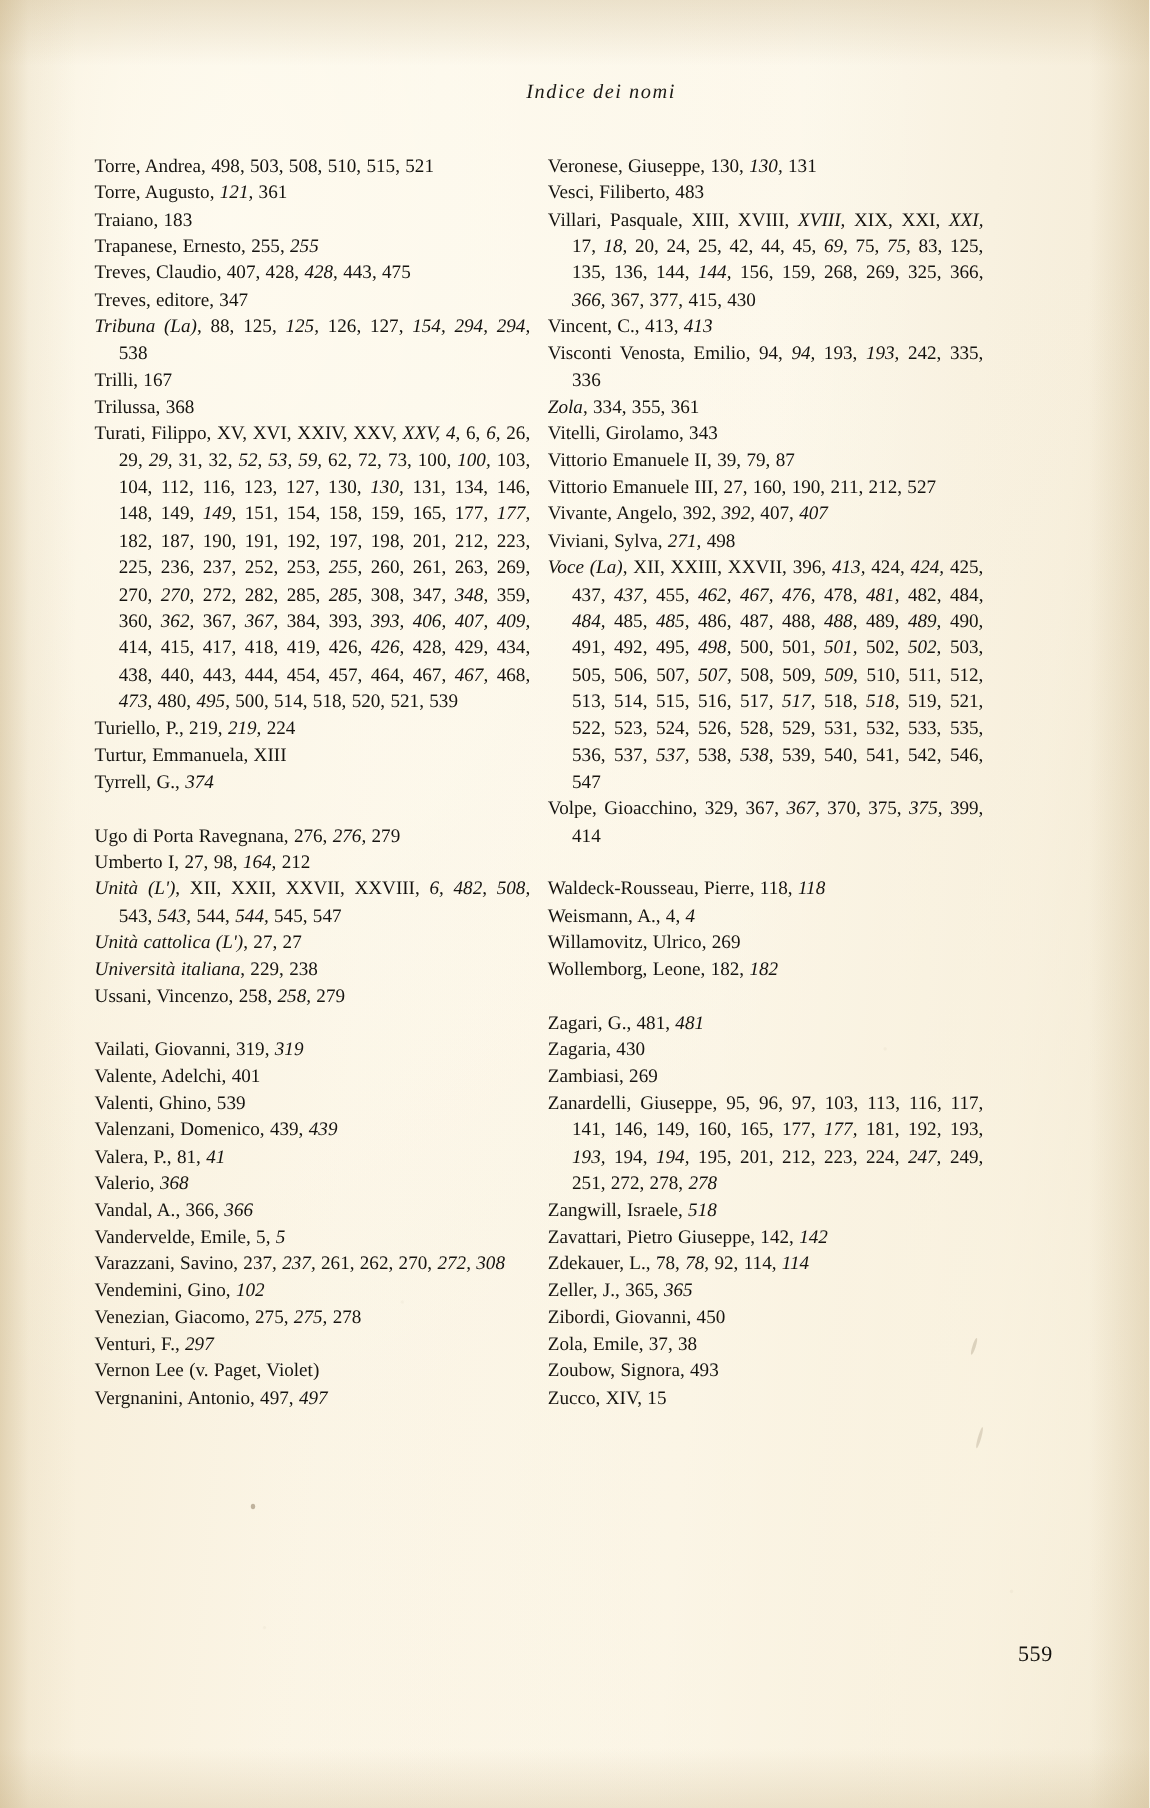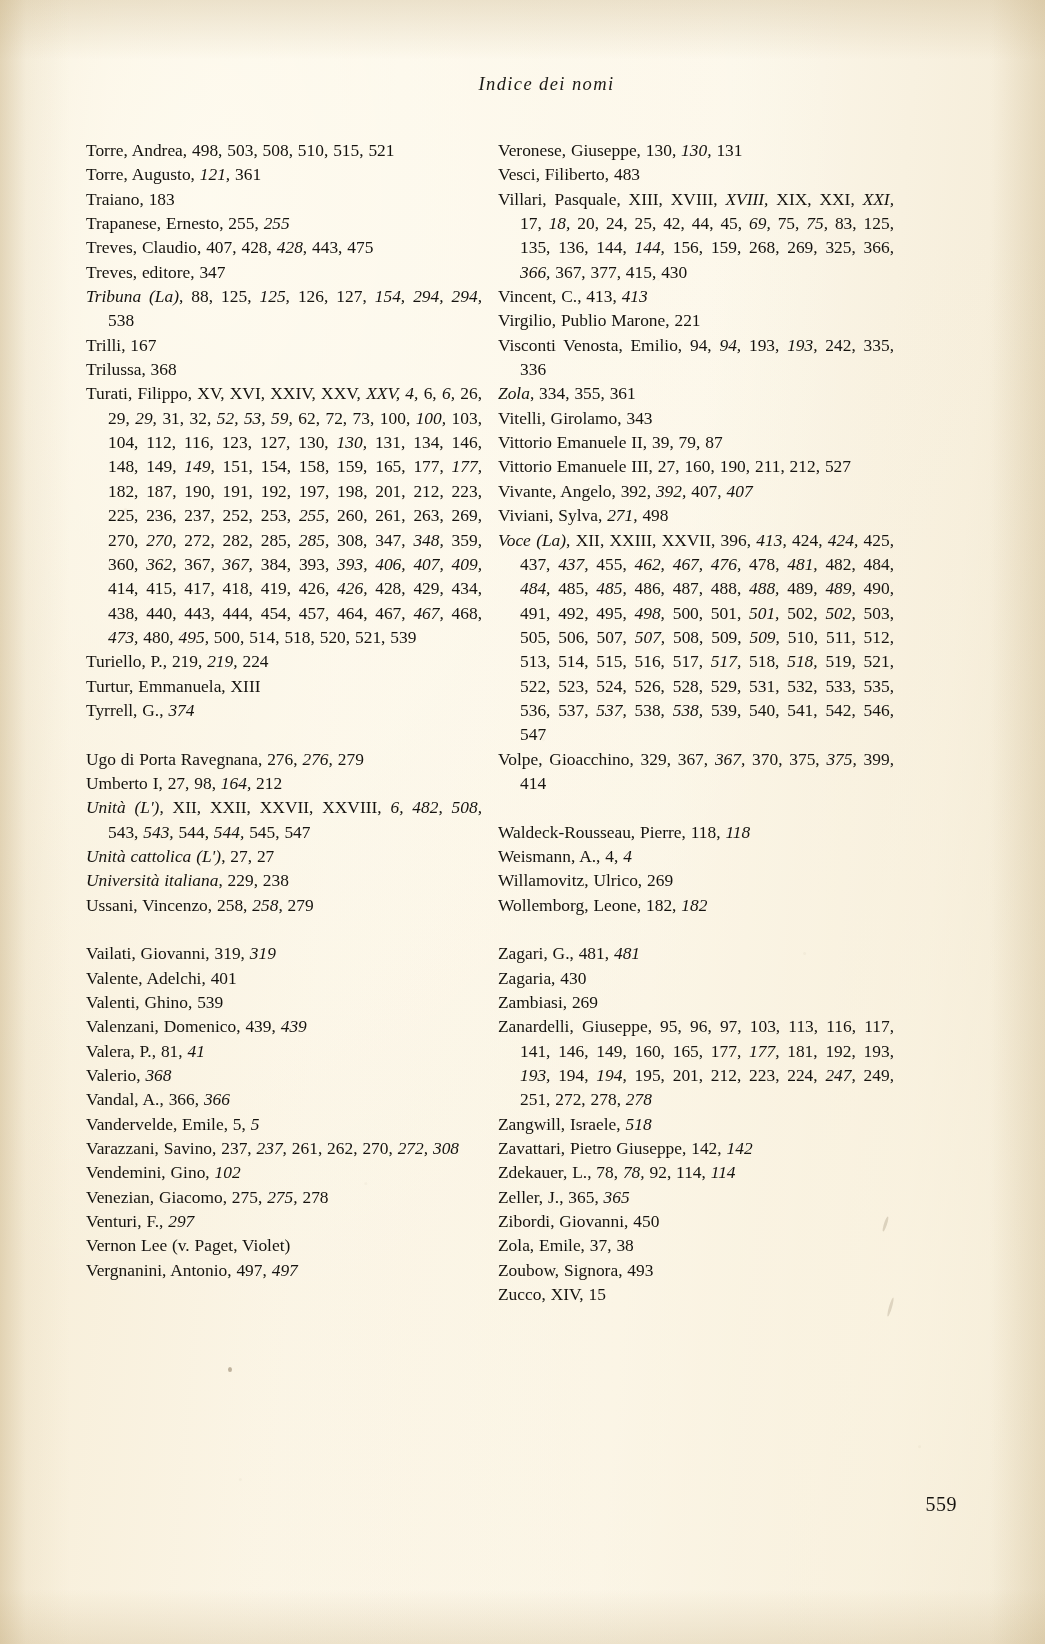--- a/index.html
+++ b/index.html
@@ -155,21 +155,20 @@
         <p class="entry"><span>Venezian, Giacomo, 275, </span><i>275,</i><span> 278</span></p>
         <p class="entry"><span>Venturi, F., </span><i>297</i></p>
         <p class="entry"><span>Vernon Lee (v. Paget, Violet)</span></p>
         <p class="entry"><span>Vergnanini, Antonio, 497, </span><i>497</i></p>
       </div>
     <div class="col" id="col-1">
         <p class="entry"><span>Veronese, Giuseppe, 130, </span><i>130,</i><span> 131</span></p>
         <p class="entry"><span>Vesci, Filiberto, 483</span></p>
         <p class="entry"><span>Villari, Pasquale, XIII, XVIII, </span><i>XVIII,</i><span> XIX, XXI, </span><i>XXI,</i><span> 17, </span><i>18,</i><span> 20, 24, 25, 42, 44, 45, </span><i>69,</i><span> 75, </span><i>75,</i><span> 83, 125, 135, 136, 144, </span><i>144,</i><span> 156, 159, 268, 269, 325, 366, </span><i>366,</i><span> 367, 377, 415, 430</span></p>
         <p class="entry"><span>Vincent, C., 413, </span><i>413</i></p>
-        <p class="entry"><span>Virgilio, Publio Marone, 221</span></p>
         <p class="entry"><span>Visconti Venosta, Emilio, 94, </span><i>94,</i><span> 193, </span><i>193,</i><span> 242, 335, 336</span></p>
         <p class="entry"><i>Zola</i><span>, 334, 355, 361</span></p>
         <p class="entry"><span>Vitelli, Girolamo, 343</span></p>
         <p class="entry"><span>Vittorio Emanuele II, 39, 79, 87</span></p>
         <p class="entry"><span>Vittorio Emanuele III, 27, 160, 190, 211, 212, 527</span></p>
         <p class="entry"><span>Vivante, Angelo, 392, </span><i>392,</i><span> 407, </span><i>407</i></p>
         <p class="entry"><span>Viviani, Sylva, </span><i>271,</i><span> 498</span></p>
         <p class="entry"><i>Voce (La)</i><span>, XII, XXIII, XXVII, 396, </span><i>413,</i><span> 424, </span><i>424,</i><span> 425, 437, </span><i>437,</i><span> 455, </span><i>462, 467, 476,</i><span> 478, </span><i>481,</i><span> 482, 484, </span><i>484,</i><span> 485, </span><i>485,</i><span> 486, 487, 488, </span><i>488,</i><span> 489, </span><i>489,</i><span> 490, 491, 492, 495, </span><i>498,</i><span> 500, 501, </span><i>501,</i><span> 502, </span><i>502,</i><span> 503, 505, 506, 507, </span><i>507,</i><span> 508, 509, </span><i>509,</i><span> 510, 511, 512, 513, 514, 515, 516, 517, </span><i>517,</i><span> 518, </span><i>518,</i><span> 519, 521, 522, 523, 524, 526, 528, 529, 531, 532, 533, 535, 536, 537, </span><i>537,</i><span> 538, </span><i>538,</i><span> 539, 540, 541, 542, 546, 547</span></p>
         <p class="entry"><span>Volpe, Gioacchino, 329, 367, </span><i>367,</i><span> 370, 375, </span><i>375,</i><span> 399, 414</span></p>
         <div class="gap"></div>

